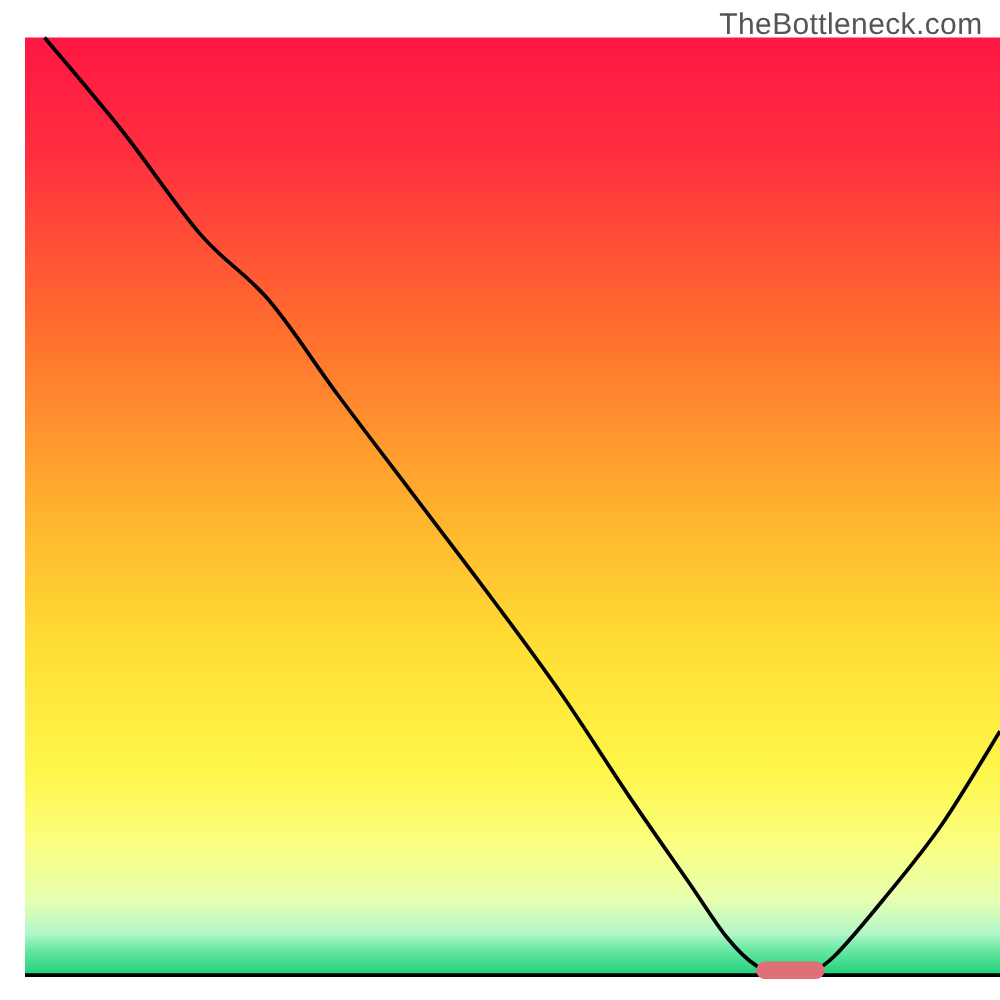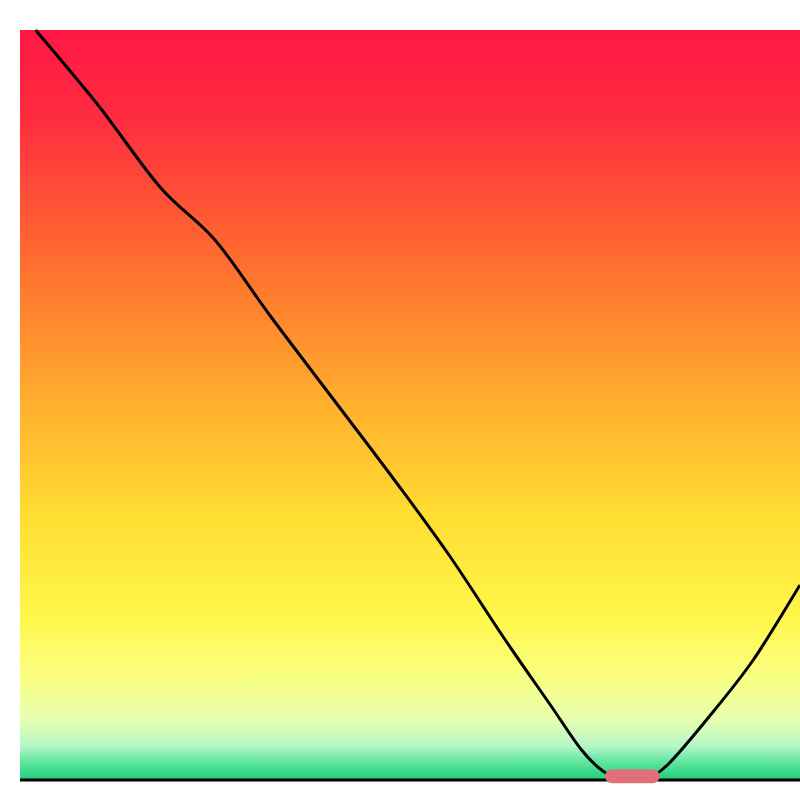--- a/index.html
+++ b/index.html
@@ -30,20 +30,21 @@
     position: absolute;
     left: 0;
     top: 0;
   }
 </style>
 </head>
 <body>
 
 <div class="canvas-wrap">
 
+  <div class="watermark">TheBottleneck.com</div>
 
   <svg id="plot" width="800" height="800">
     <defs>
       <linearGradient id="bg-grad" x1="0" y1="0" x2="0" y2="1">
           <stop offset="0%" stop-color="#ff1744"></stop>
           <stop offset="12%" stop-color="#ff2d3f"></stop>
           <stop offset="30%" stop-color="#ff6a2f"></stop>
           <stop offset="50%" stop-color="#ffb02e"></stop>
           <stop offset="65%" stop-color="#ffde33"></stop>
           <stop offset="78%" stop-color="#fff64a"></stop>

